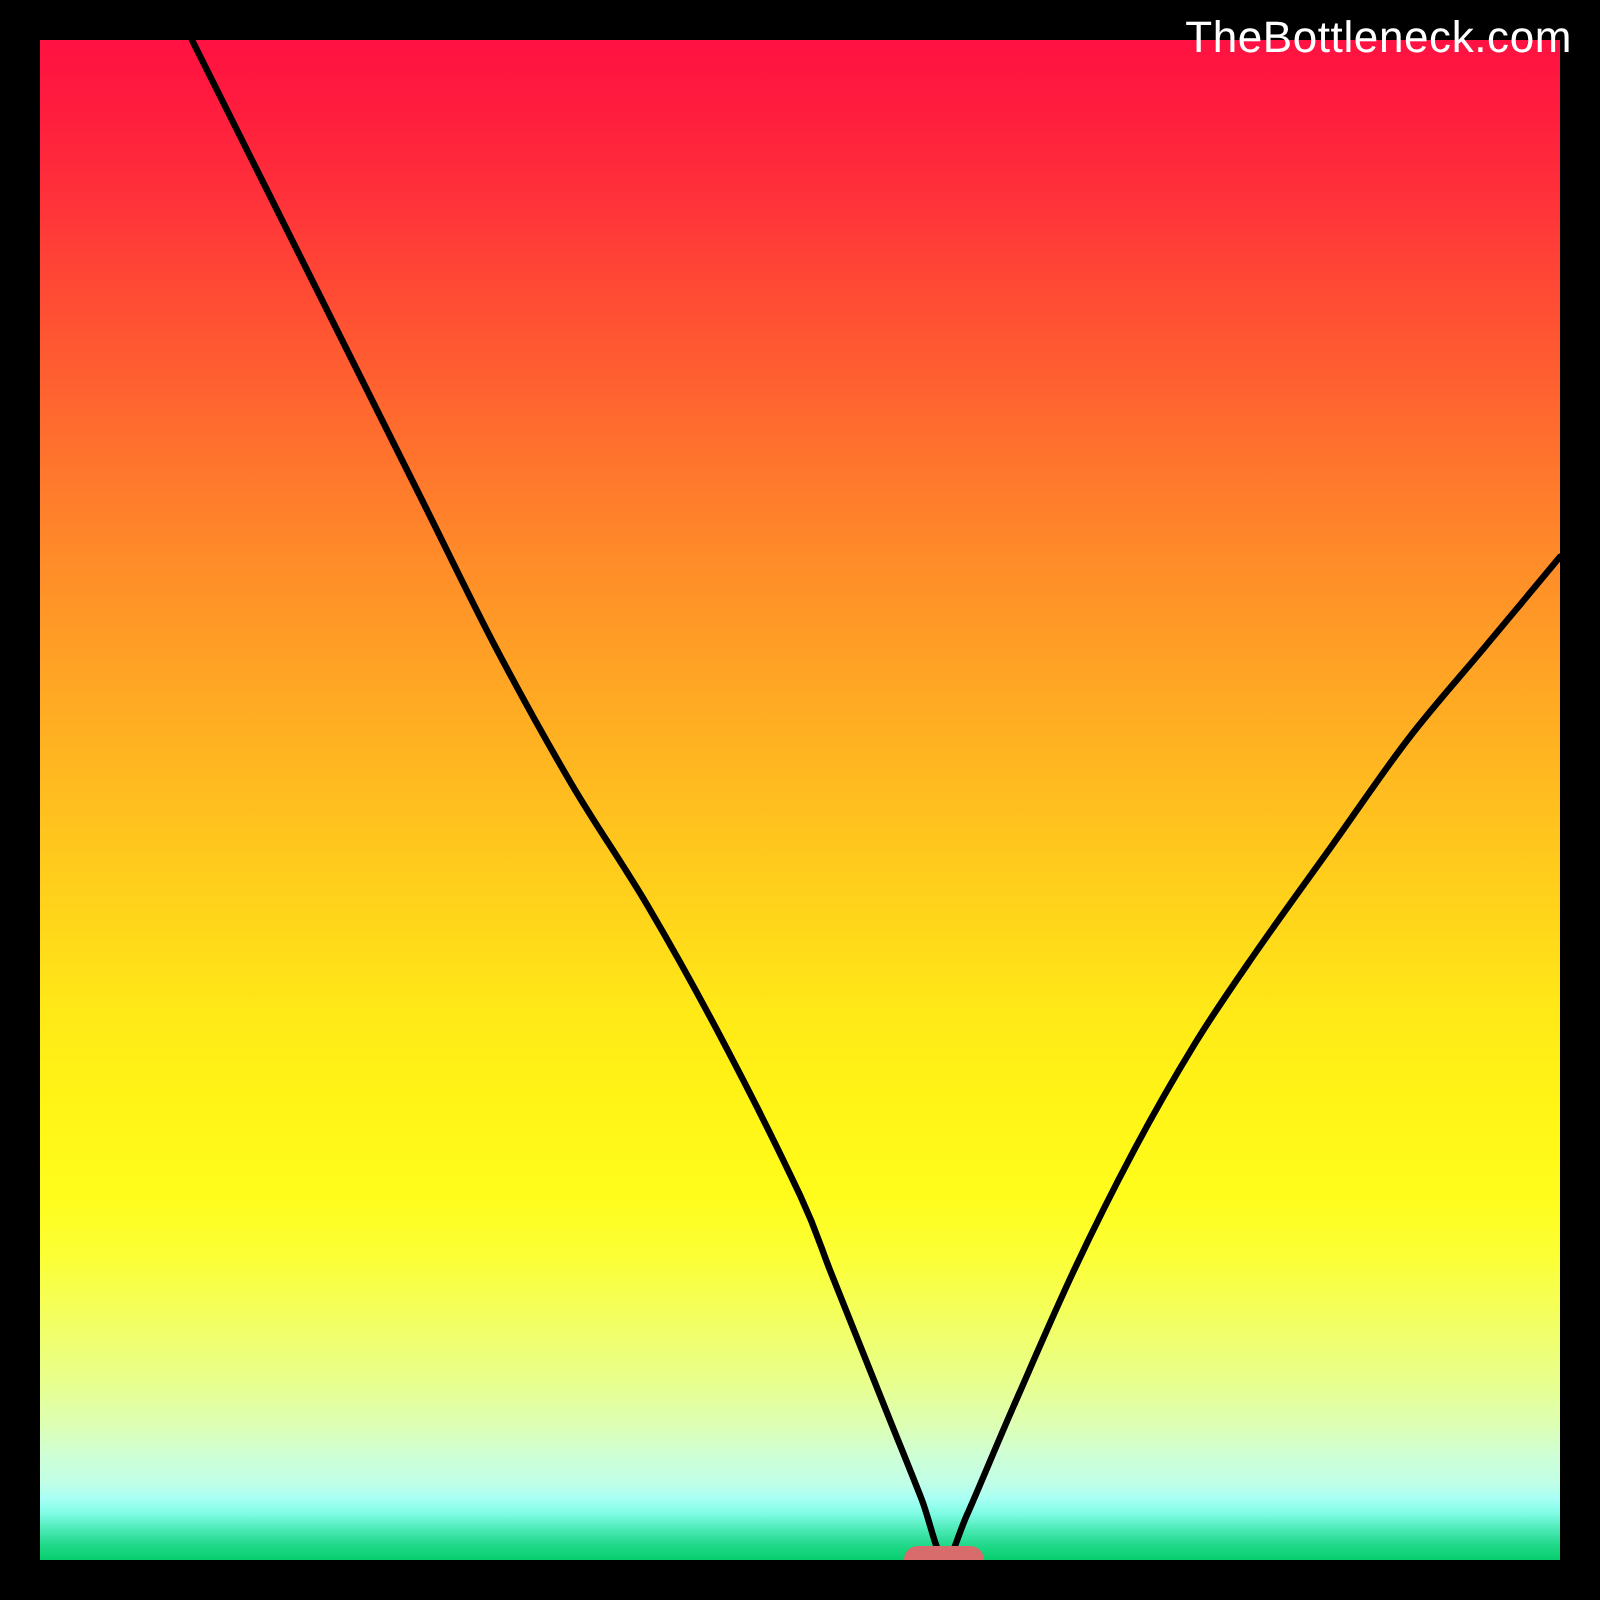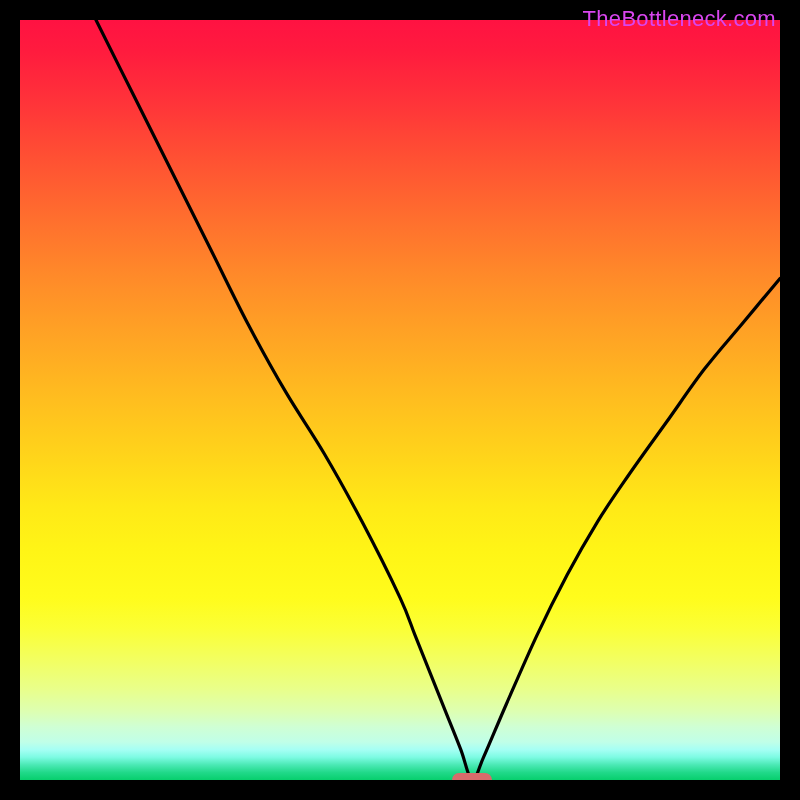--- a/index.html
+++ b/index.html
@@ -13,22 +13,22 @@
   }
   .frame {
     position: relative;
     width: 800px;
     height: 800px;
     background: #000;
   }
   .watermark {
     position: absolute;
     top: 6px;
-    right: 24px;
-    color: #d946ef;
+    right: 14px;
+    color: #ffffff;
     font-size: 22px;
     font-weight: 400;
     letter-spacing: 0.3px;
     z-index: 20;
   }
   .plot-area {
     position: absolute;
     left: 20px;
     top: 20px;
     width: 760px;

